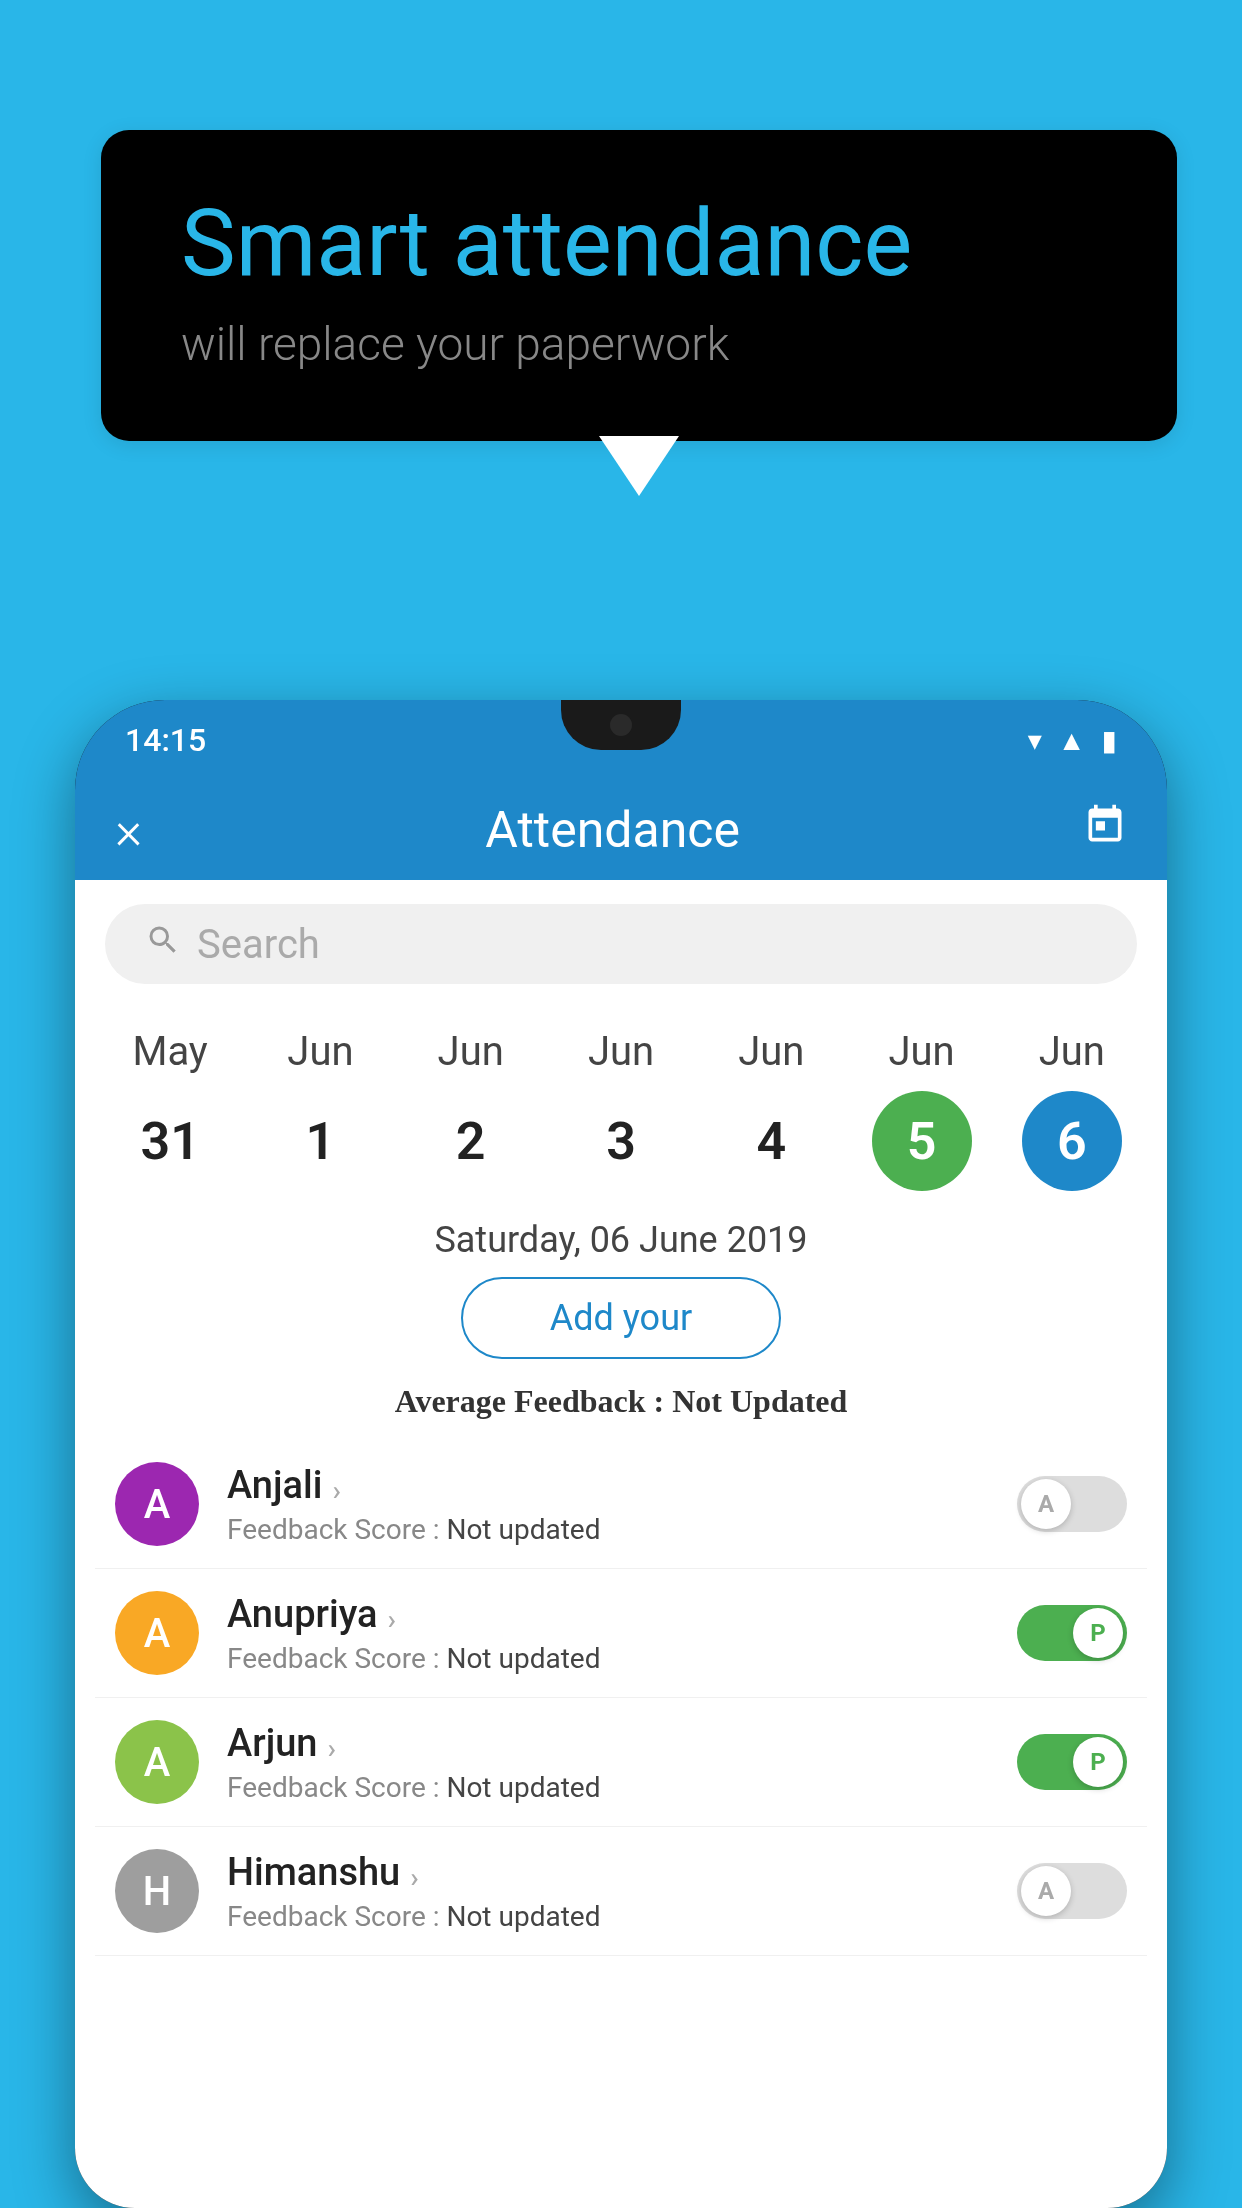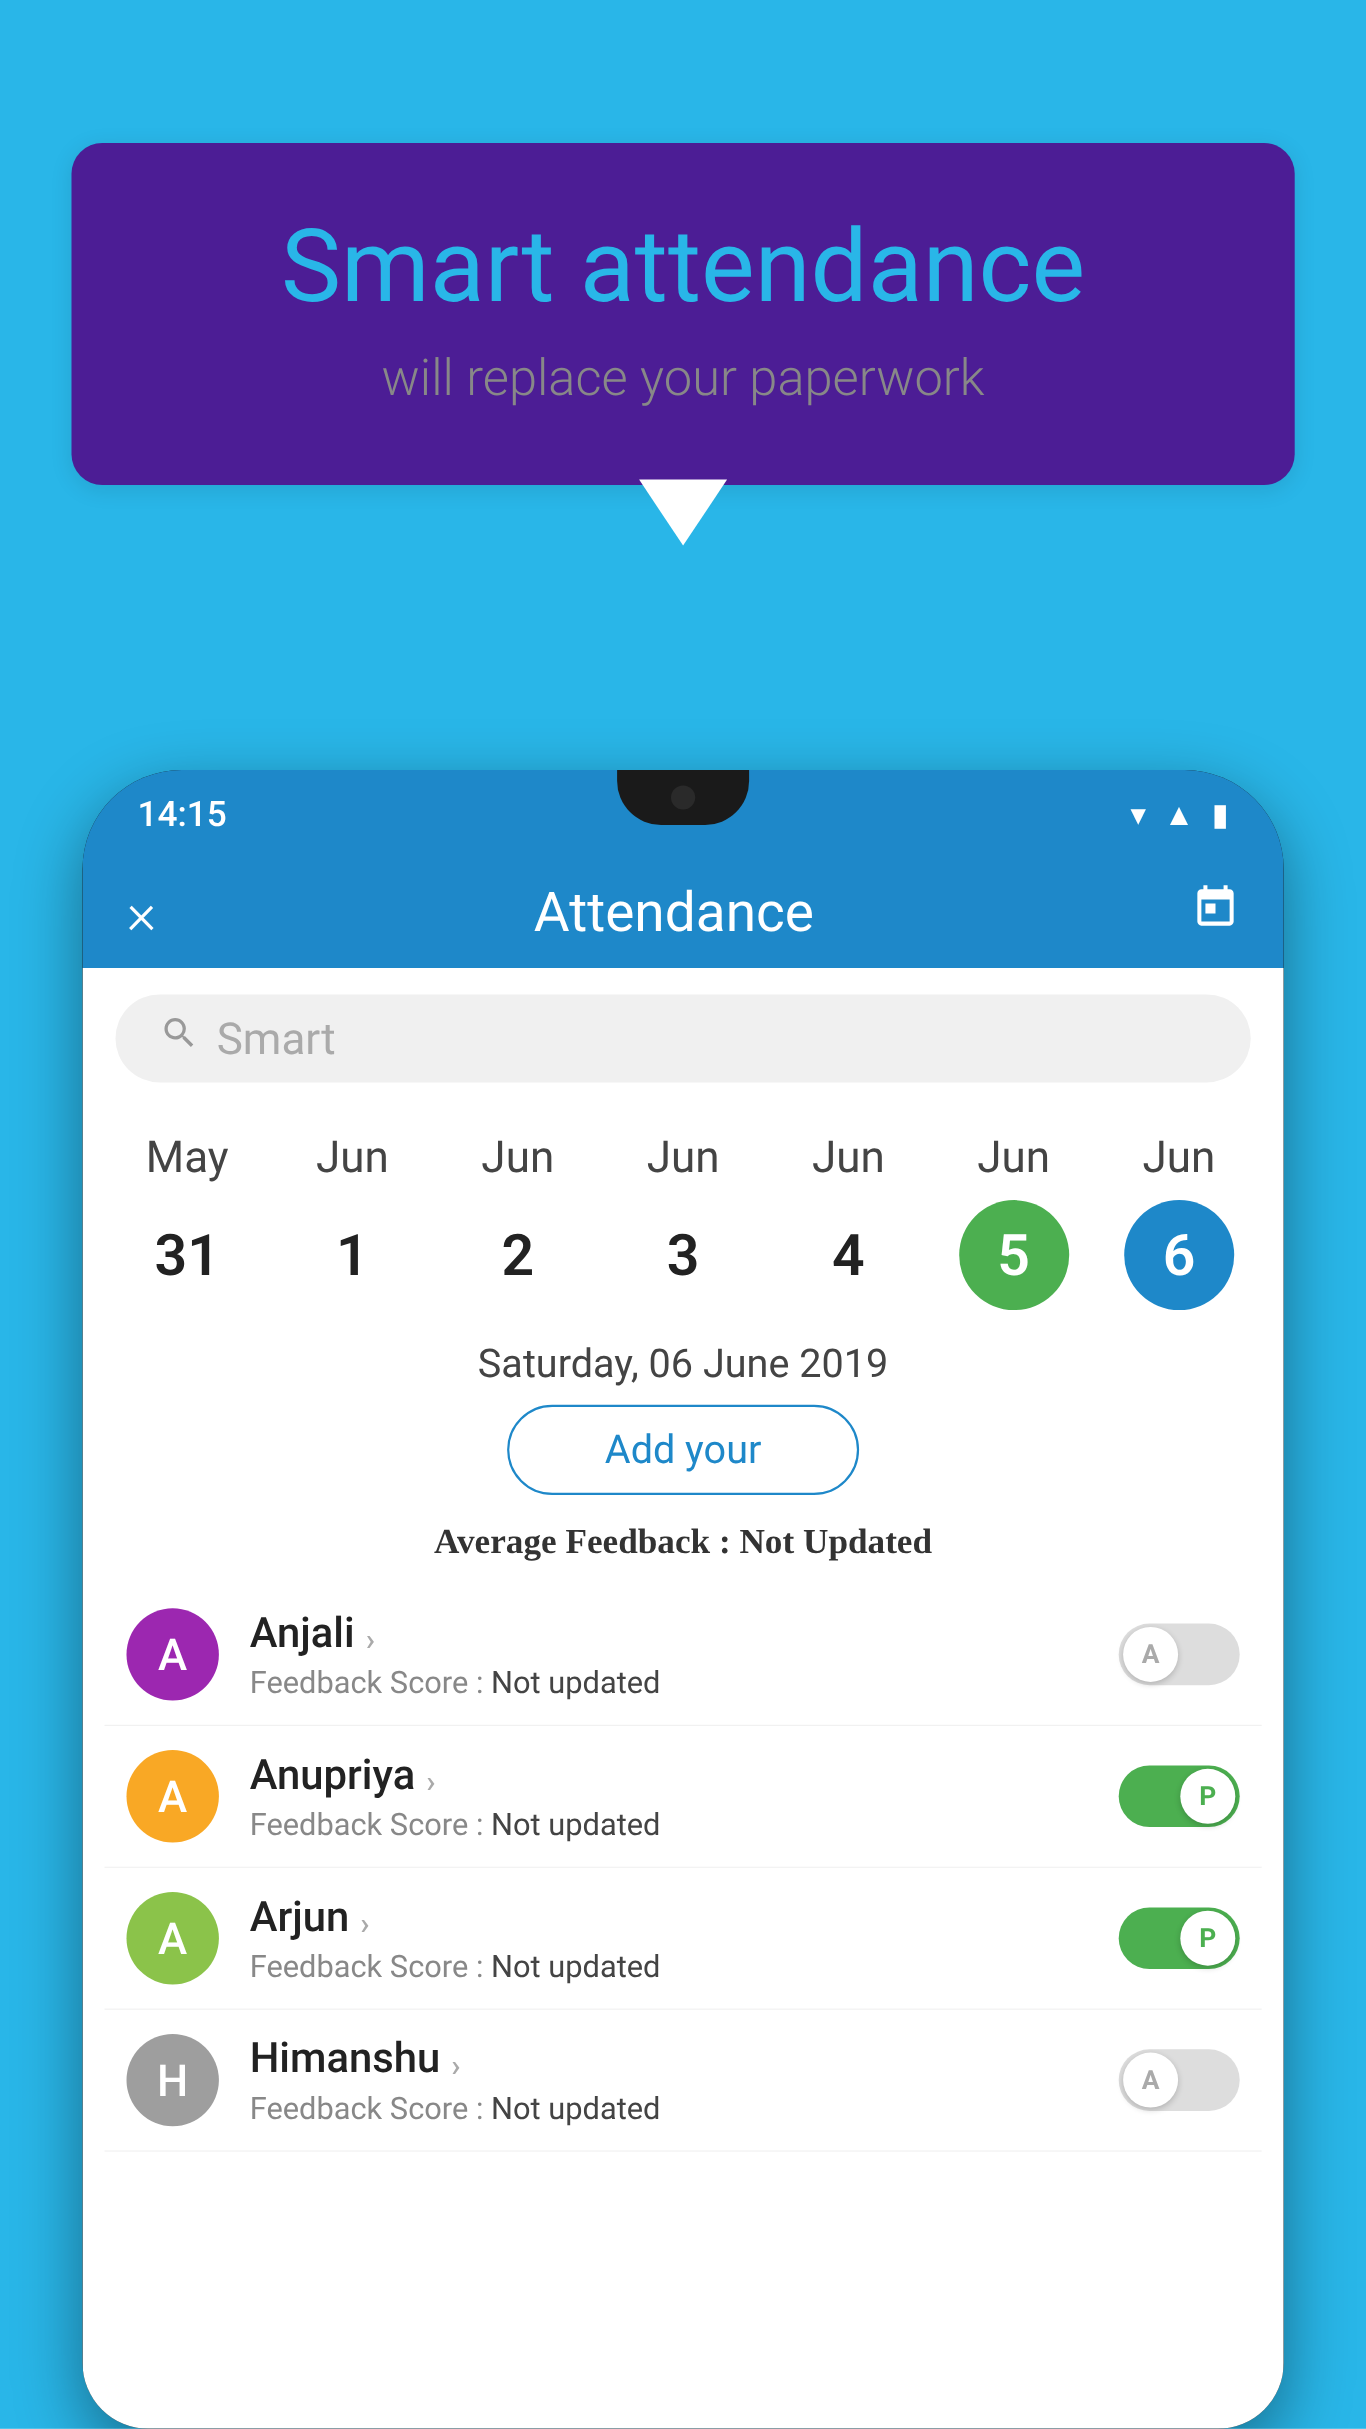--- a/index.html
+++ b/index.html
@@ -15,26 +15,27 @@
 
     
     .speech-bubble-container {
       position: absolute;
       top: 130px;
       left: 65px;
       right: 65px;
     }
 
     .speech-bubble {
-      background: #4c1d95;
+      background: #000000;
       border-radius: 28px;
       padding: 60px 80px 70px;
-      text-align: center;
+      text-align: left;
       box-shadow: 0 4px 20px rgba(0,0,0,0.1);
       position: relative;
+      margin-left: 36px;
     }
 
     .speech-bubble::after {
       content: '';
       position: absolute;
       bottom: -55px;
       left: 50%;
       transform: translateX(-50%);
       width: 0;
       height: 0;
@@ -396,21 +397,21 @@
   </div>
 
   <div class="phone-content">
 
     <div class="search-bar">
       <span class="search-icon-svg">
         <svg width="36" height="36" viewBox="0 0 24 24" fill="#999">
           <path d="M15.5 14h-.79l-.28-.27A6.47 6.47 0 0 0 16 9.5 6.5 6.5 0 1 0 9.5 16c1.61 0 3.09-.59 4.23-1.57l.27.28v.79l5 4.99L20.49 19l-4.99-5zm-6 0C7.01 14 5 11.99 5 9.5S7.01 5 9.5 5 14 7.01 14 9.5 11.99 14 9.5 14z"></path>
         </svg>
       </span>
-      <span class="search-placeholder">Smart</span>
+      <span class="search-placeholder">Search</span>
     </div>
 
     <div class="date-row">
     <div class="date-item">
           <div class="date-month">May</div>
           <div class="date-number">31</div>
         </div>
         <div class="date-item">
           <div class="date-month">Jun</div>
           <div class="date-number">1</div>

